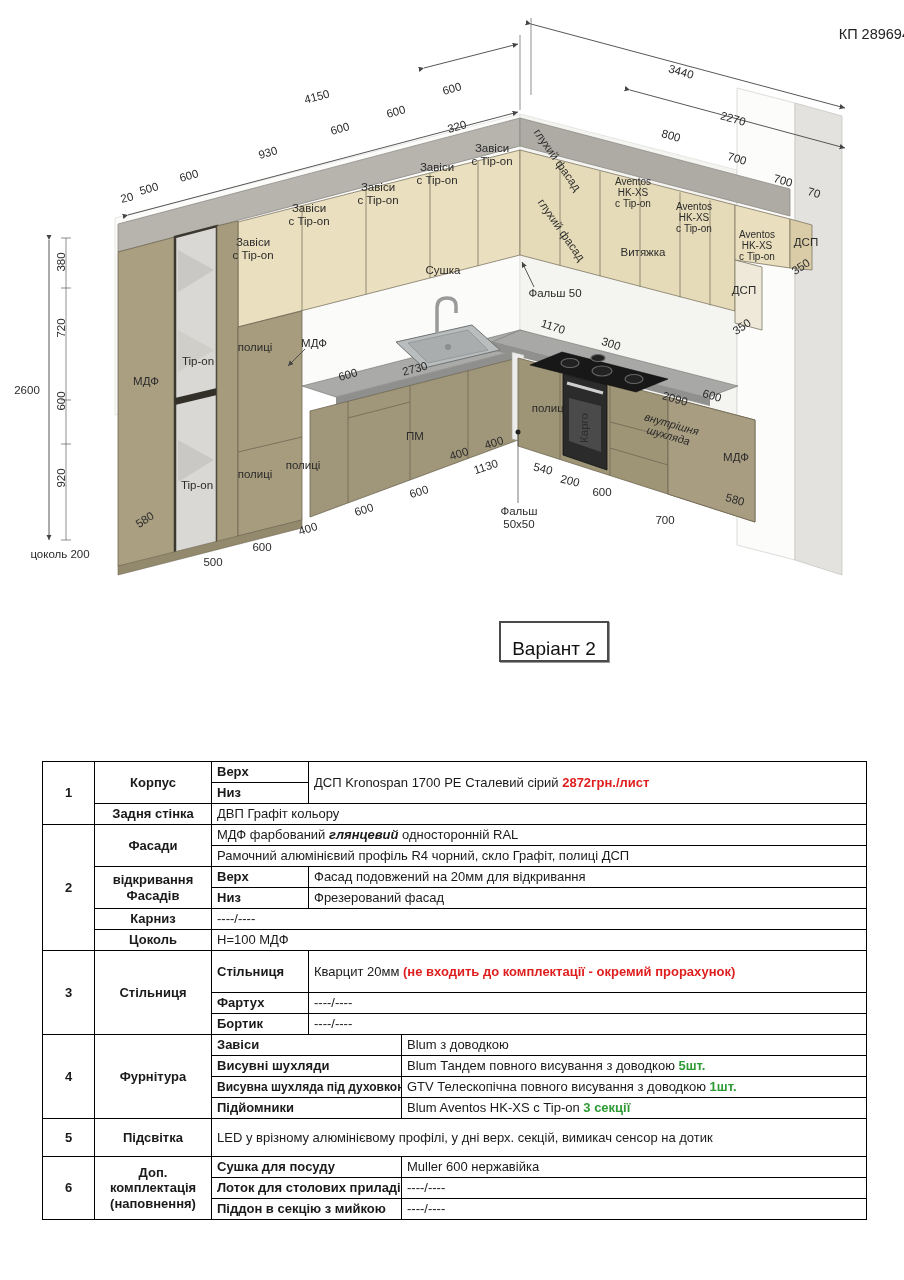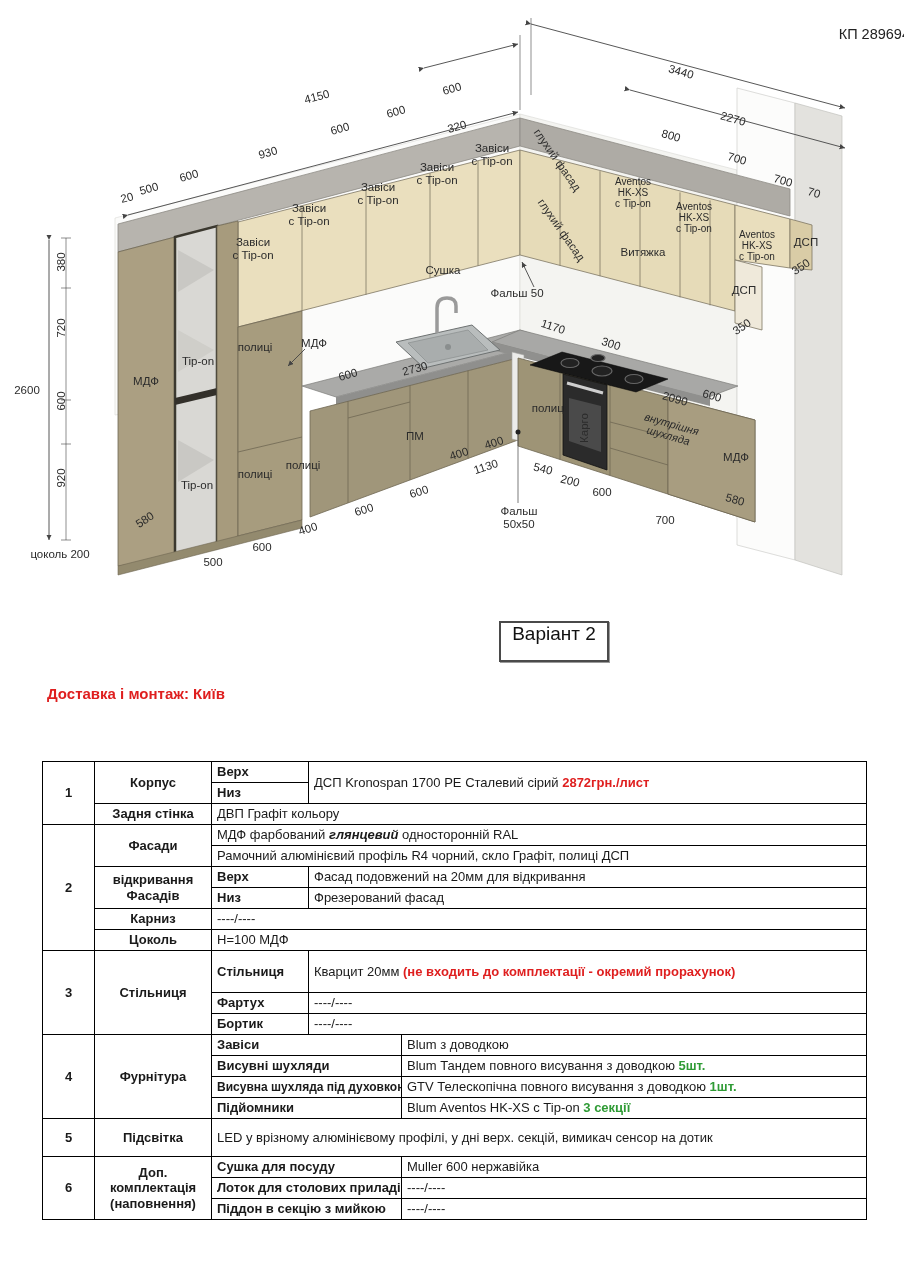--- a/index.html
+++ b/index.html
@@ -13,21 +13,21 @@
   .drawing svg{position:absolute;left:0;top:0;}
   .ann{position:absolute;white-space:pre-line;text-align:center;line-height:1.12;color:#2b2b2b;}
   .dim{font-size:11.5px;}
   .p{font-size:11.5px;}
   .ps{font-size:10px;}
   .pi{font-size:11px;font-style:italic;}
 
   
   .variant-box{position:absolute;left:499px;top:621px;width:106px;height:37px;
       border:2px solid #4a4a4a;box-shadow:1px 1px 0 #9a9a9a;background:#fff;
-      display:flex;align-items:flex-start;justify-content:center;font-size:19px;color:#111;}
+      display:flex;align-items:flex-end;justify-content:center;font-size:19px;color:#111;}
   .notes{position:absolute;left:47px;top:683px;color:var(--red);font-weight:bold;
       font-size:15px;line-height:1.5;}
 
   
   table.spec{position:absolute;left:42px;top:761px;width:824px;border-collapse:collapse;
       font-size:13px;table-layout:fixed;}
   table.spec td{border:1px solid #000;padding:1px 5px;vertical-align:middle;line-height:1.18;
       overflow:hidden;}
   table.spec{border:1.5px solid #000;}
   .c{text-align:center;}
@@ -216,21 +216,21 @@
 HK-XS
 с Tip-on</span>
         <span class="ann ps" style="left: 757px; top: 246px; transform: translate(-50%, -50%);">Aventos
 HK-XS
 с Tip-on</span>
         <span class="ann p" style="left: 806px; top: 242px; transform: translate(-50%, -50%);">ДСП</span>
         <span class="ann dim" style="left: 801px; top: 267px; transform: translate(-50%, -50%) rotate(-33deg);">350</span>
         <span class="ann p" style="left: 643px; top: 252px; transform: translate(-50%, -50%);">Витяжка</span>
         <span class="ann p" style="left: 744px; top: 290px; transform: translate(-50%, -50%);">ДСП</span>
         <span class="ann dim" style="left: 742px; top: 327px; transform: translate(-50%, -50%) rotate(-33deg);">350</span>
-        <span class="ann p" style="left: 517px; top: 293px; transform: translate(-50%, -50%);">Фальш 50</span>
+        <span class="ann p" style="left: 555px; top: 293px; transform: translate(-50%, -50%);">Фальш 50</span>
         <span class="ann dim" style="left: 553px; top: 327px; transform: translate(-50%, -50%) rotate(18deg);">1170</span>
         <span class="ann dim" style="left: 611px; top: 344px; transform: translate(-50%, -50%) rotate(18deg);">300</span>
         <span class="ann p" style="left: 314px; top: 343px; transform: translate(-50%, -50%);">МДФ</span>
         <span class="ann dim" style="left: 348px; top: 375px; transform: translate(-50%, -50%) rotate(-15deg);">600</span>
         <span class="ann dim" style="left: 415px; top: 369px; transform: translate(-50%, -50%) rotate(-15deg);">2730</span>
         <span class="ann p" style="left: 415px; top: 424px; transform: translate(-50%, -50%); margin-top: 12px;">ПМ</span>
         <span class="ann p" style="left: 303px; top: 465px; transform: translate(-50%, -50%);">полиці</span>
         <span class="ann p" style="left: 549px; top: 408px; transform: translate(-50%, -50%);">полиці</span>
         <span class="ann p" style="left: 584px; top: 428px; transform: translate(-50%, -50%) rotate(-90deg);">Карго</span>
         <span class="ann dim" style="left: 459px; top: 454px; transform: translate(-50%, -50%) rotate(-18deg);">400</span>
@@ -252,21 +252,20 @@
         <span class="ann dim" style="left: 602px; top: 492px; transform: translate(-50%, -50%);">600</span>
         <span class="ann dim" style="left: 665px; top: 520px; transform: translate(-50%, -50%);">700</span>
       </div>
   </div>
 
   <div class="variant-box">
     <span>Варіант 2</span>
   </div>
 
   <div class="notes">
-    <div>Доставка і монтаж: Київ</div>
   </div>
 
   <table class="spec">
     <colgroup>
         <col style="width:52px">
         <col style="width:117px">
         <col style="width:97px">
         <col style="width:93px">
         <col style="width:465px">
       </colgroup>

